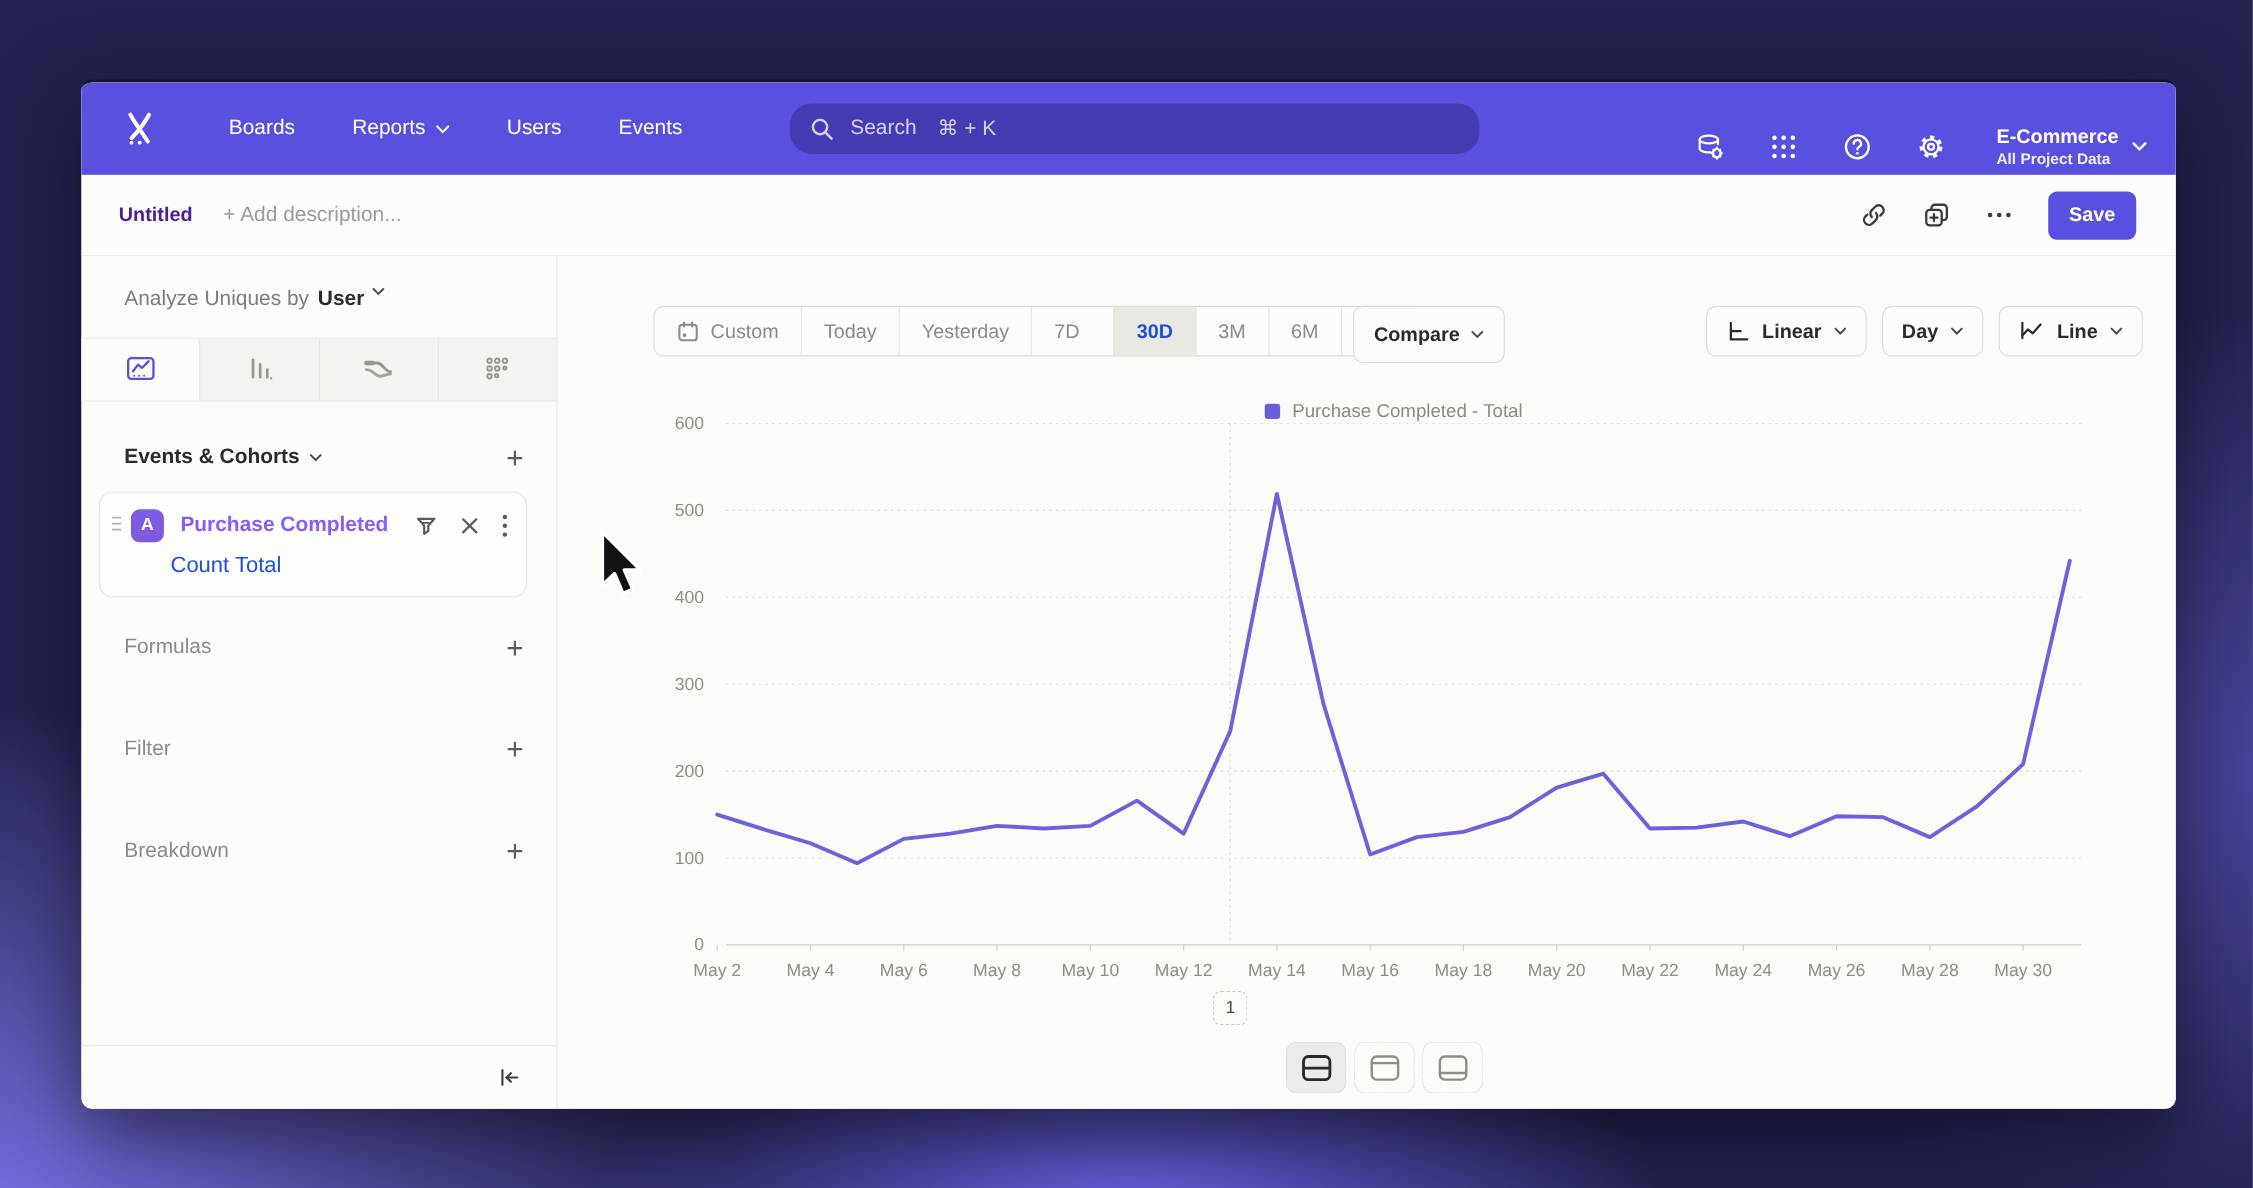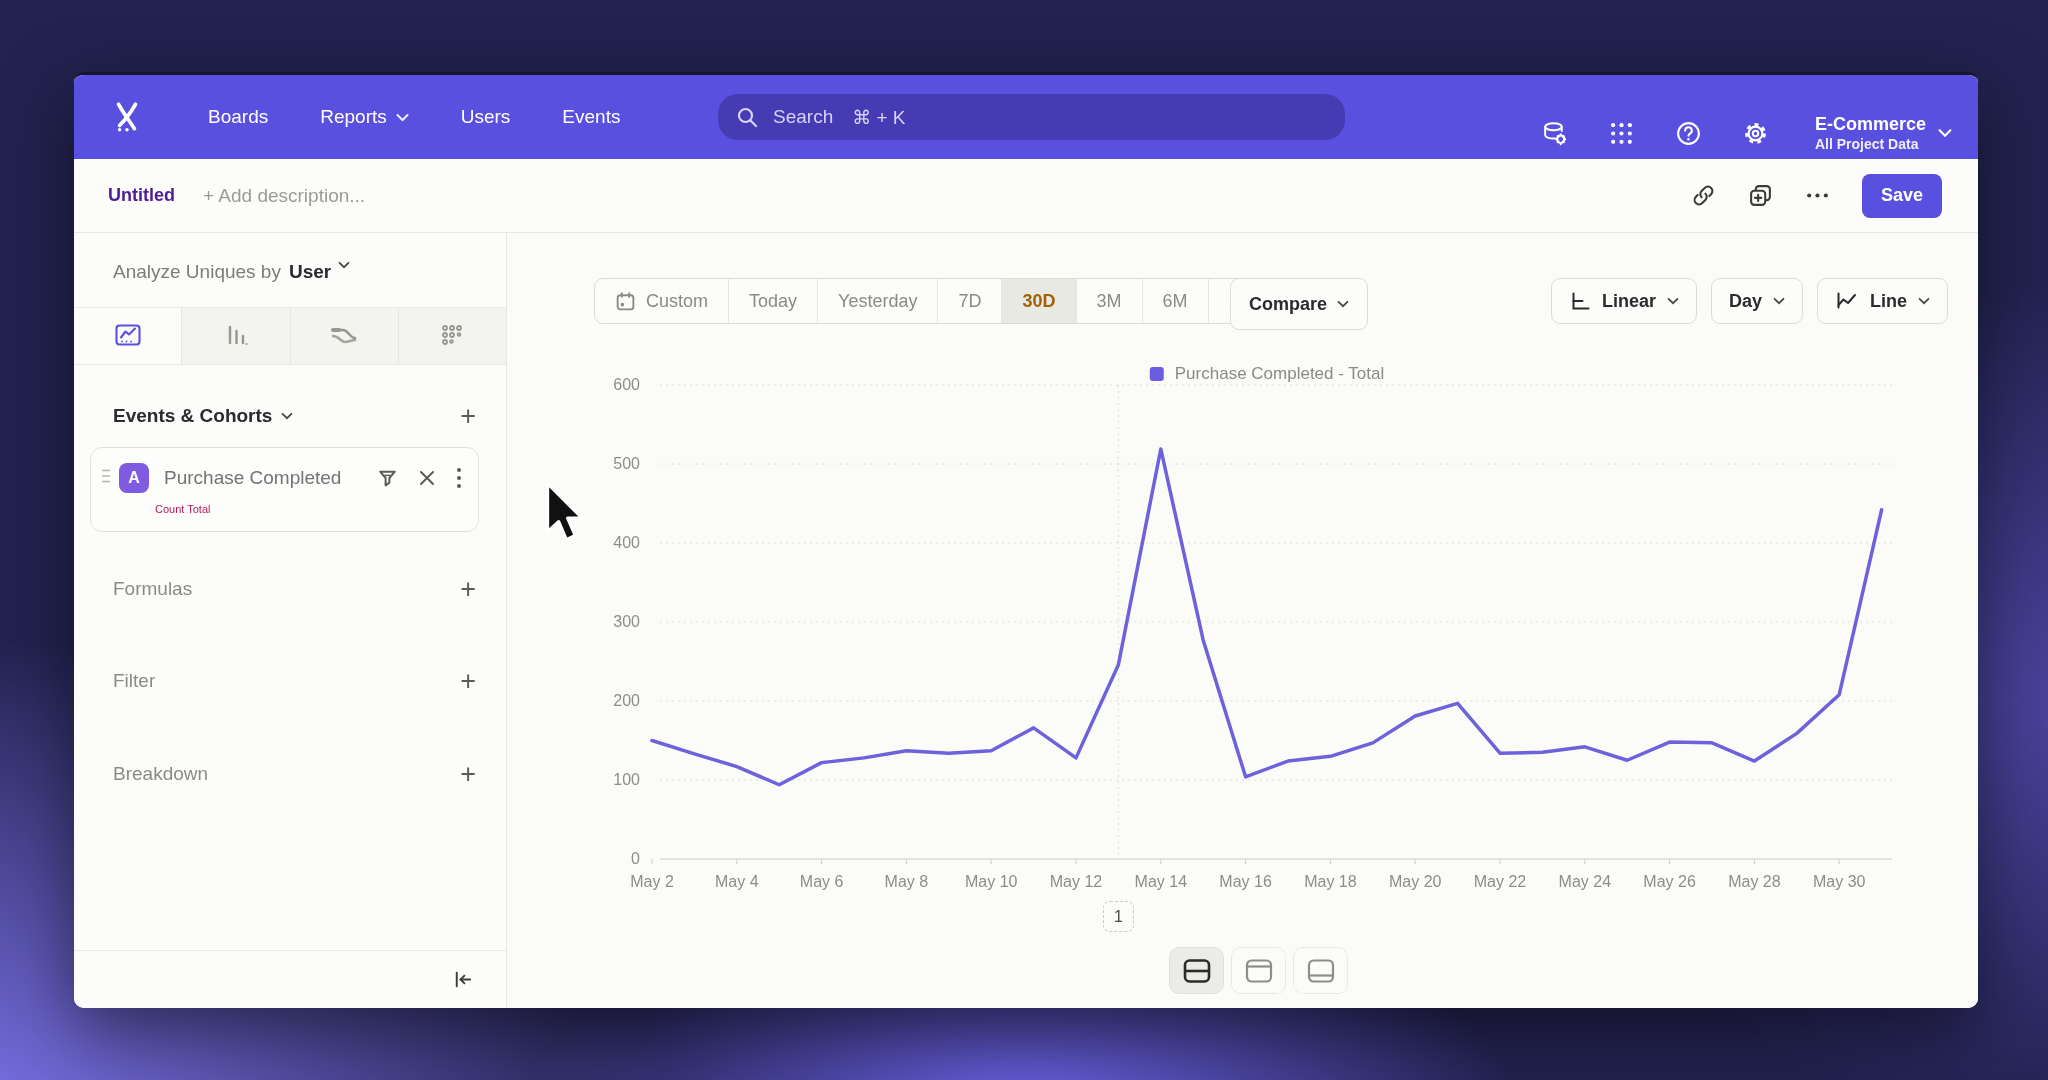--- a/index.html
+++ b/index.html
@@ -52,33 +52,33 @@
   .tab { flex:1; display:flex; align-items:center; justify-content:center; color:#97978f; cursor:pointer; border-left:1px solid #e7e7e2; }
   .tab:first-child { border-left:none; }
   .tab.sel { background:#fcfcfa; color:#5a50e0; }
   .side-head { margin:40px 30px 0 39px; display:flex; align-items:center; }
   .side-head .t { font-size:19px; font-weight:700; color:#2b2b2b; display:flex; align-items:center; gap:9px; cursor:pointer; }
   .plus { margin-left:auto; color:#5c5c57; font-size:27px; font-weight:400; line-height:20px; cursor:pointer; }
   .event-card { margin:20px 27px 0 16px; border:1px solid #e2e2dd; border-radius:12px; background:#fdfdfb; padding:15px 16px 16px 10px; }
   .card-row { display:flex; align-items:center; }
   .drag { color:#b5b5ae; margin-right:8px; cursor:grab; }
   .badge-a { width:30px; height:30px; border-radius:8px; background:#7e5be0; color:#fff; font-weight:700; font-size:16px; display:flex; align-items:center; justify-content:center; }
-  .ev-name { font-size:19px; font-weight:400; color:#737373; margin-left:15px; flex:1; }
+  .ev-name { font-size:19px; font-weight:700; color:#8b5cf6; margin-left:15px; flex:1; }
   .card-icons { display:flex; gap:20px; color:#5c5c57; align-items:center; }
   .card-icons span { cursor:pointer; display:flex; }
-  .ev-metric { font-size:11px; color:#be185d; margin:10px 0 0 54px; cursor:pointer; }
+  .ev-metric { font-size:20px; color:#1d4ed8; margin:10px 0 0 54px; cursor:pointer; }
   .side-section { position:absolute; left:39px; right:30px; display:flex; align-items:center; }
   .side-section .lbl { font-size:19px; color:#8b8b86; font-weight:500; }
   .side-bottom { position:absolute; bottom:0; left:0; right:0; height:58px; border-top:1px solid #e8e8e4; display:flex; align-items:center; justify-content:flex-end; padding-right:32px; color:#3c3c3a; }
   
   .main { flex:1; position:relative; background:#fbfbf8; }
   .segmented { position:absolute; left:87px; top:45px; display:flex; height:46px; border:1px solid #dcdcd7; border-radius:9px; background:#fcfcfa; overflow:hidden; }
   .seg { display:flex; align-items:center; gap:10px; padding:0 20px; font-size:18px; color:#8b8b85; cursor:pointer; border-left:1px solid #e6e6e1; white-space:nowrap; }
   .seg:first-child { border-left:none; }
-  .seg.sel { background:#e9e9e4; color:#a16207; font-weight:700; }
+  .seg.sel { background:#e9e9e4; color:#1d4ed8; font-weight:700;margin-left:11px; }
   .compare-btn { position:absolute; left:723px; top:45px; height:52px; display:flex; align-items:center; gap:10px; padding:2px 18px; border:1px solid #dcdcd7; border-radius:9px; background:#fcfcfa; font-size:18px; font-weight:700; color:#2b2b2b; cursor:pointer; }
   .right-btns { position:absolute; right:30px; top:45px; display:flex; gap:14px; }
   .tool-btn { height:46px; display:flex; align-items:center; gap:11px; padding:0 17px; border:1px solid #dcdcd7; border-radius:9px; background:#fcfcfa; font-size:18px; font-weight:700; color:#2b2b2b; cursor:pointer; }
   .legend { position:absolute; top:131px; left:760px; transform:translateX(-50%); display:flex; align-items:center; gap:11px; }
   .legend-swatch { width:14px; height:14px; border-radius:3px; background:#6b5ce0; }
   .legend-label { font-size:17px; color:#8b8b85; }
   #chart-svg { position:absolute; left:93px; top:140px; }
   .annot-badge { position:absolute; left:596px; top:668px; width:31px; height:31px; border:1px dashed #ccccc5; border-radius:7px; background:#fbfbf8; color:#4a4a45; font-size:16px; display:flex; align-items:center; justify-content:center; cursor:pointer; }
   .layout-toggles { position:absolute; left:662px; top:714px; display:flex; gap:7px; }
   .ltog { width:55px; height:47px; border:1px dotted #d7d7d1; border-radius:10px; background:transparent; display:flex; align-items:center; justify-content:center; color:#8e8e88; cursor:pointer; }

